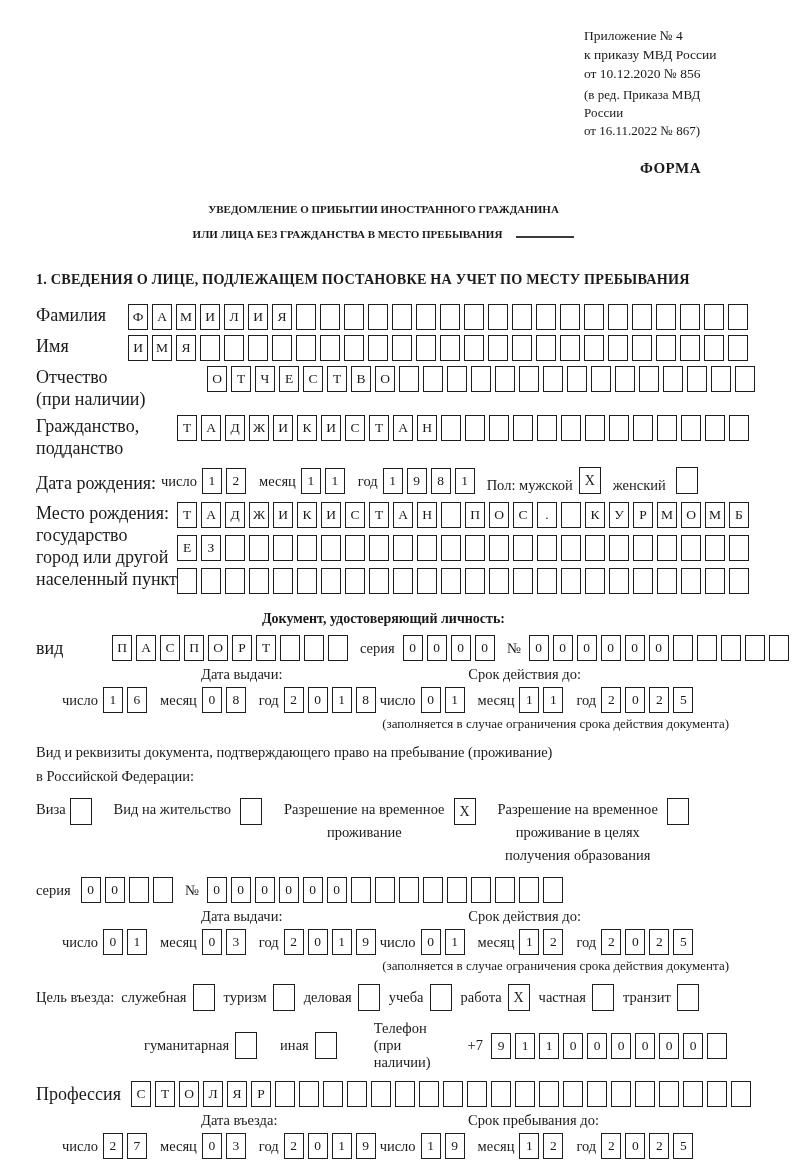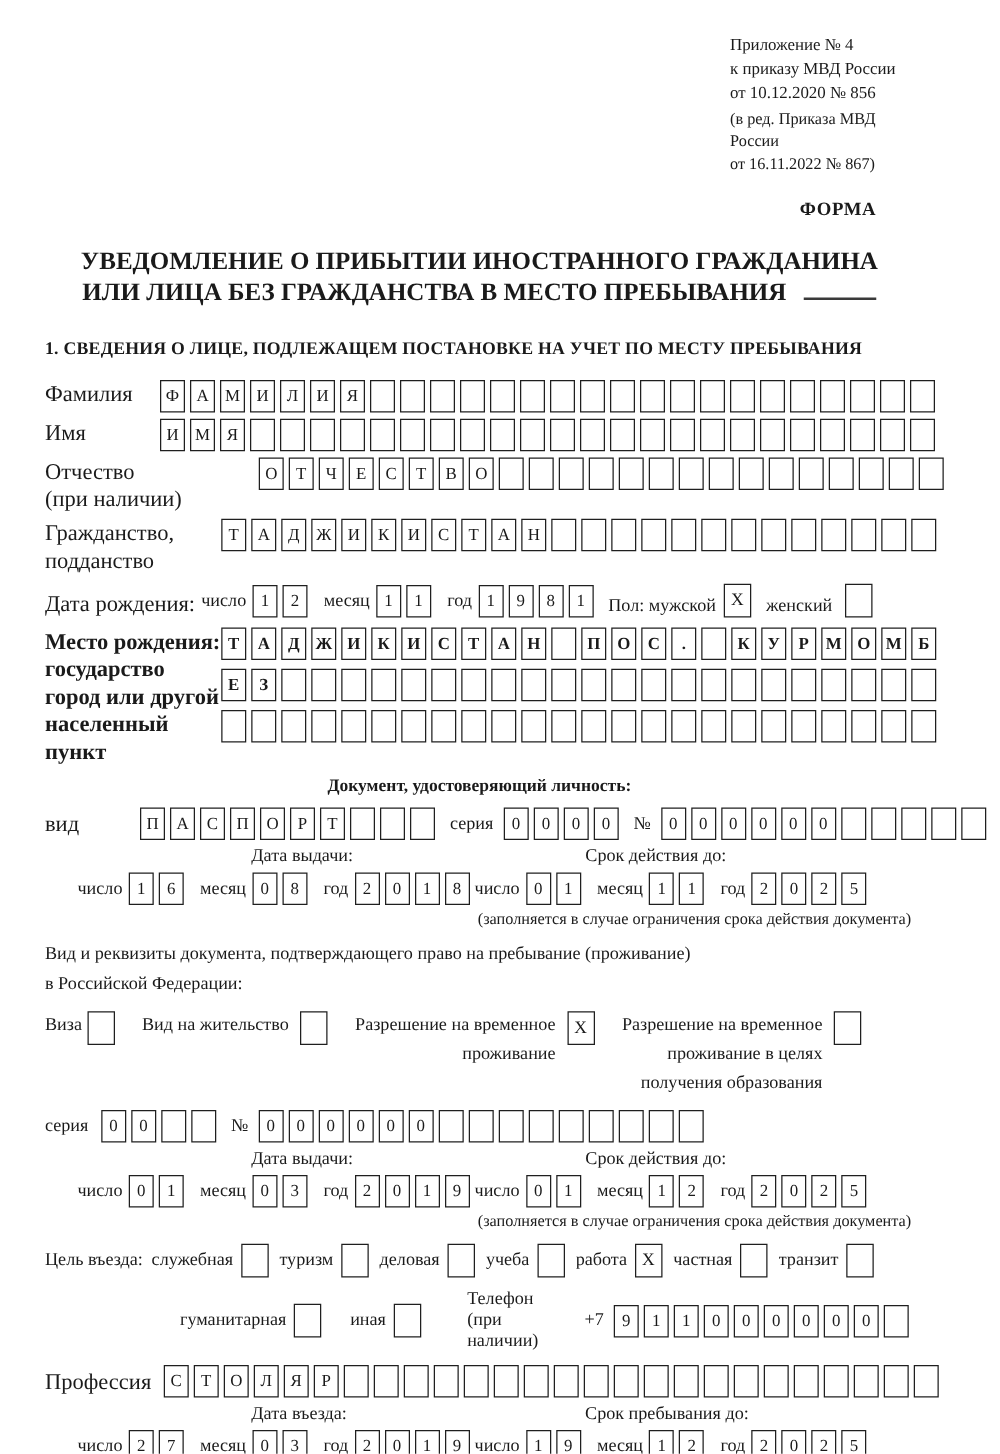--- a/index.html
+++ b/index.html
@@ -3,21 +3,21 @@
 <meta charset="utf-8">
 <style>
   html,body{margin:0;padding:0;background:#ffffff;}
   body{width:800px;height:1163px;overflow:hidden;font-family:"Liberation Serif",serif;color:#1a1a1a;}
   .page{box-sizing:border-box;width:739px;height:1163px;padding:26px 8px 0 36px;}
   .pre{white-space:pre-line;}
   
   .appendix{margin-left:548px;font-size:13.5px;line-height:19px;}
   .appendix-note{margin-left:548px;font-size:13px;line-height:18px;margin-top:3px;}
   .forma{font-weight:bold;font-size:15px;text-align:right;margin-right:30px;margin-top:20px;letter-spacing:.5px;}
-  .title{font-weight:bold;font-size:20px;text-align:center;margin-top:20px;line-height:25px;}
+  .title{font-weight:bold;font-size:11px;text-align:center;margin-top:20px;line-height:25px;}
   .blank-line{display:inline-block;width:58px;border-bottom:2px solid #3a3a3a;margin-left:14px;}
   .section-title{font-weight:bold;font-size:14.2px;margin-top:24px;margin-bottom:16px;letter-spacing:.2px;}
   
   .row{display:flex;align-items:flex-start;margin-bottom:5px;}
   .flabel{font-size:18px;line-height:22px;flex-shrink:0;}
   .w92{width:92px}.w171{width:171px}.w141{width:141px}.w95{width:95px}.w76{width:76px}.w125{width:125px}
   .cells{display:flex;flex-wrap:nowrap;}
   .cell{width:18px;height:24px;border:1.5px solid #1f1f1f;margin-right:4px;display:inline-flex;align-items:center;justify-content:center;font-size:13.5px;flex-shrink:0;background:#fff;}
   .checkbox{width:20px;height:25px;border:1.5px solid #1f1f1f;display:inline-flex;align-items:center;justify-content:center;font-size:14px;flex-shrink:0;background:#fff;}
   .lbl{font-size:14.5px;}
@@ -30,21 +30,21 @@
   .dg-left{margin-left:26px;}
   .dg-right{margin-left:auto;margin-right:46px;}
   .dlabel{font-size:14.5px;margin-right:5px;}
   .dsp{width:9px;flex-shrink:0;}
   .note-right{font-size:13px;text-align:right;margin-top:3px;margin-right:2px;}
   
   .doc-heading{font-weight:bold;font-size:14px;text-align:center;margin:10px 0 8px 0;}
   .inline-lbl{font-size:14.5px;margin:0 8px;line-height:26px;}
   
   .visa-row{display:flex;align-items:flex-start;font-size:14.5px;margin-top:10px;margin-bottom:6px;}
-  .vlabel{white-space:pre-line;text-align:right;line-height:23px;margin-right:9px;}
+  .vlabel{white-space:pre-line;text-align:center;line-height:23px;margin-right:9px;}
   .visa-item{display:flex;align-items:flex-start;}
   .para{font-size:14.5px;line-height:24px;margin-top:8px;}
   
   .purpose-row{display:flex;align-items:center;font-size:14.5px;margin-top:10px;}
   .p-item{display:flex;align-items:center;margin-right:9px;}
   .p-item .lbl{margin-right:6px;}
   .phone-row{display:flex;align-items:center;font-size:14.5px;margin-top:9px;}
   .repr-rows .cells{margin-bottom:7px;}
 </style>
 </head>
@@ -214,21 +214,21 @@
           <span class="cell">8</span>
           <span class="cell">1</span>
         </span>
     </div>
     <span class="lbl" style="margin-left:8px;margin-right:6px;">Пол: мужской</span>
     <span class="checkbox">X</span>
     <span class="lbl" style="margin-left:12px;margin-right:10px;">женский</span>
     <span class="checkbox"></span>
   </div>
 
-  <div class="row" style="margin-top:8px;font-weight:bold;">
+  <div class="row" style="margin-top:8px;">
     <div class="flabel w141 pre">Место рождения:
 государство
 город или другой
 населенный пункт</div>
     <div class="repr-rows">
       <div class="cells">
           <span class="cell">Т</span>
           <span class="cell">А</span>
           <span class="cell">Д</span>
           <span class="cell">Ж</span>

